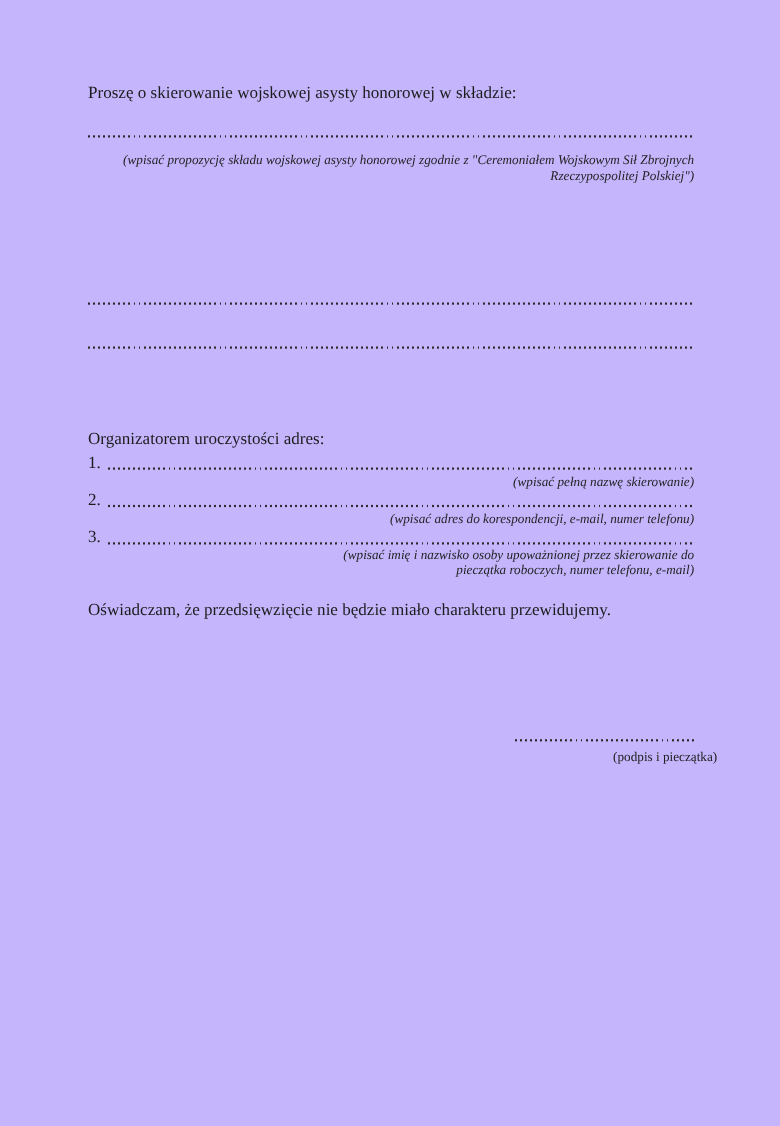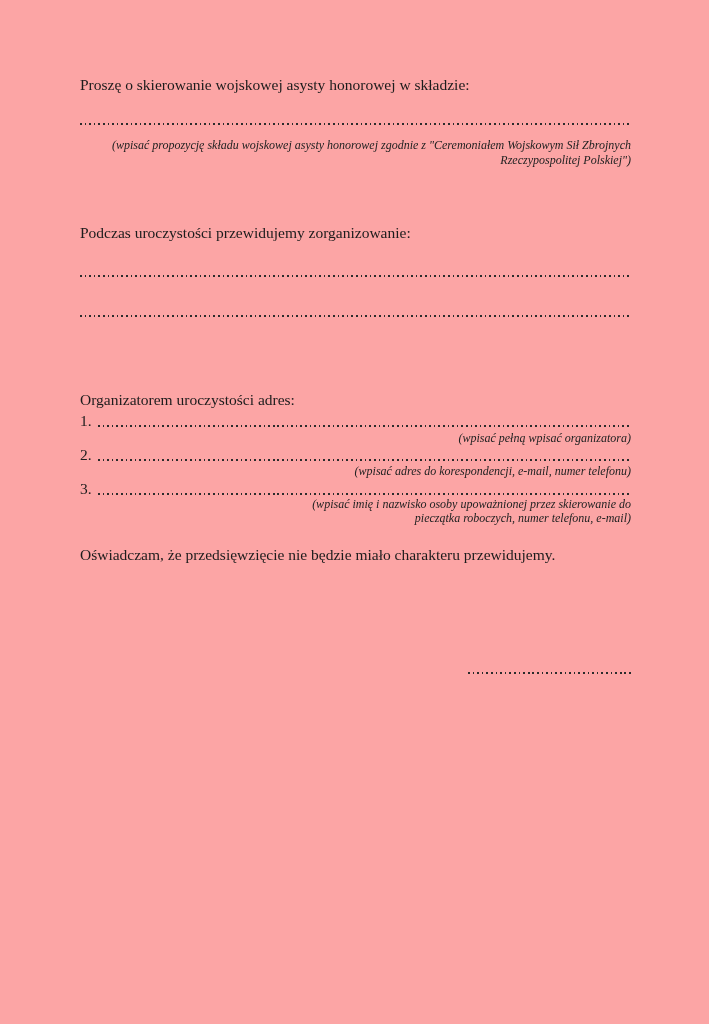--- a/index.html
+++ b/index.html
@@ -1,20 +1,20 @@
 <!DOCTYPE html>
 <html><head>
 <meta charset="utf-8">
 <style>
   html, body { margin: 0; padding: 0; background: #ffffff; }
   .page {
     position: relative;
     width: 709px;
     height: 1024px;
-    background: #fca5a5;
+    background: #c4b5fd;
     font-family: "Liberation Serif", serif;
     color: #1c1c1c;
     overflow: hidden;
   }
   .text {
     position: absolute;
     left: 80px;
     width: 551px;
     font-size: 15.5px;
     line-height: 18px;
@@ -57,32 +57,31 @@
 
 <div class="page">
 
   <div class="text" style="top:76px">Proszę o skierowanie wojskowej asysty honorowej w składzie:</div>
   <div class="dotline" style="top:123px; left:80px; width:551px"></div>
   <div class="hint" style="top:138px">
     <div>(wpisać propozycję składu wojskowej asysty honorowej zgodnie z "Ceremoniałem Wojskowym Sił Zbrojnych</div>
     <div>Rzeczypospolitej Polskiej")</div>
   </div>
 
-  <div class="text" style="top:224px">Podczas uroczystości przewidujemy zorganizowanie:</div>
   <div class="dotline" style="top:275px; left:80px; width:551px"></div>
   <div class="dotline" style="top:315px; left:80px; width:551px"></div>
 
   <div class="text" style="top:391px">Organizatorem uroczystości adres:</div>
 
   <div class="numrow" style="top:412px">
     <span class="num">1.</span>
     <span class="fill"></span>
   </div>
   <div class="hint" style="top:431px">
-    <div>(wpisać pełną wpisać organizatora)</div>
+    <div>(wpisać pełną nazwę skierowanie)</div>
   </div>
 
   <div class="numrow" style="top:446px">
     <span class="num">2.</span>
     <span class="fill"></span>
   </div>
   <div class="hint" style="top:464px">
     <div>(wpisać adres do korespondencji, e-mail, numer telefonu)</div>
   </div>
 
@@ -91,14 +90,17 @@
     <span class="fill"></span>
   </div>
   <div class="hint" style="top:497px; line-height:14px">
     <div>(wpisać imię i nazwisko osoby upoważnionej przez skierowanie do</div>
     <div>pieczątka roboczych, numer telefonu, e-mail)</div>
   </div>
 
   <div class="text" style="top:546px">Oświadczam, że przedsięwzięcie nie będzie miało charakteru przewidujemy.</div>
 
   <div class="dotline" style="top:672px; left:468px; width:164px"></div>
+  <div class="hint" style="top:681px; left:448px; width:204px">
+    <div style="font-style:normal">(podpis i pieczątka)</div>
+  </div>
 
 </div>
 
 </body></html>

